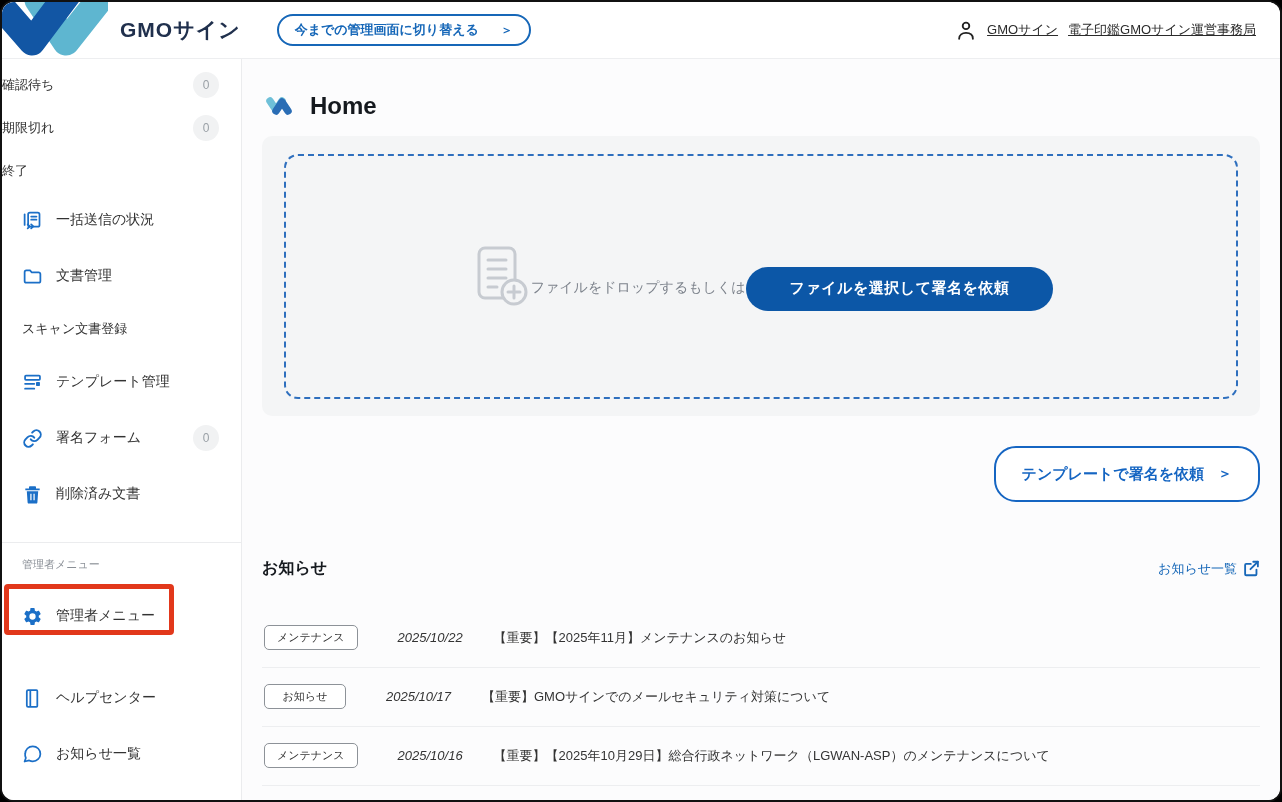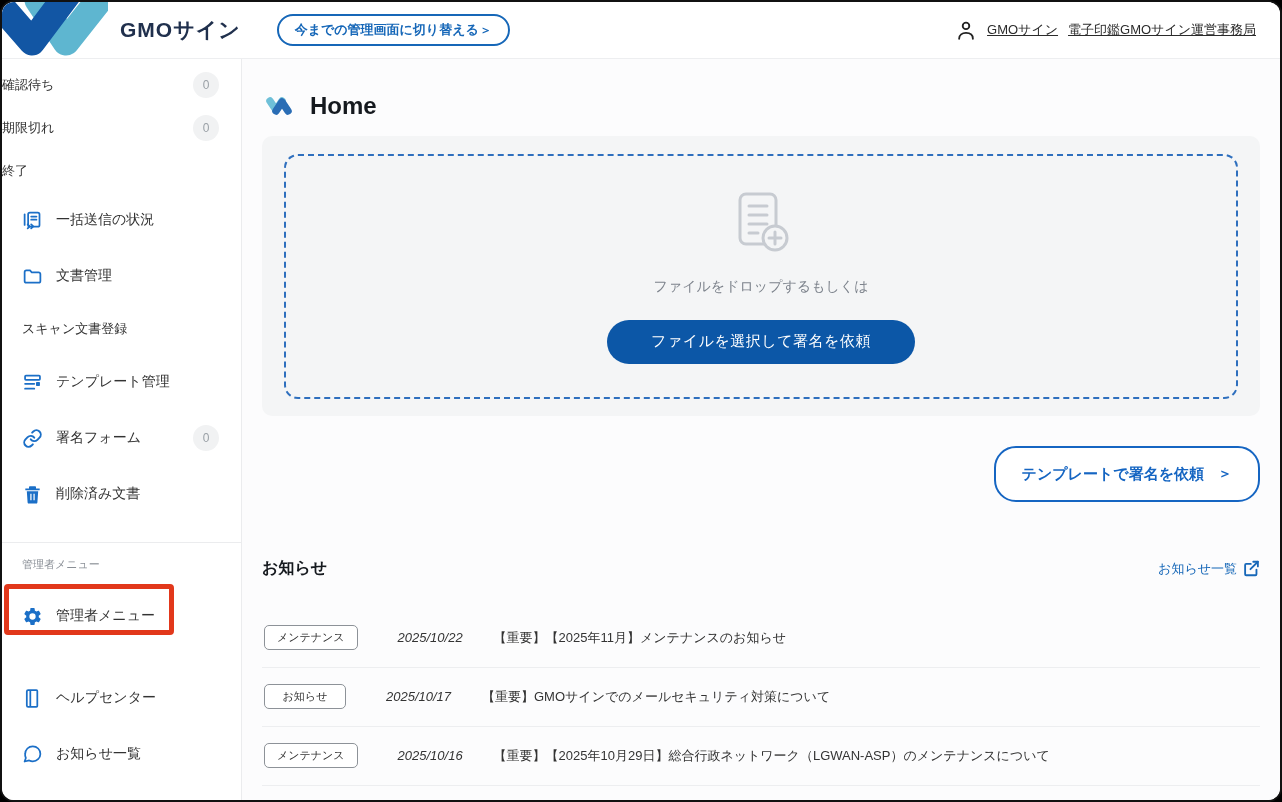--- a/index.html
+++ b/index.html
@@ -9,21 +9,21 @@
     border:2px solid #111; border-radius:14px; overflow:hidden;
   }
   
   .header {
     position:relative; height:57px; background:#fff;
     border-bottom:1px solid #EDEEF0; display:flex; align-items:center; z-index:3;
   }
   .logo-mark { position:absolute; left:0; top:0; width:106px; height:56px; }
   .logo-text { margin-left:118px; font-size:21px; font-weight:bold; color:#20304d; letter-spacing:1px; }
   .switch-btn {
-    margin-left:36px; display:flex; align-items:center; gap:1px;
+    margin-left:36px; display:flex; align-items:center; gap:22px;
     border:2px solid #1667B8; border-radius:16px; background:#fff;
     color:#1667B8; font-size:13px; font-weight:bold; padding:5px 16px; cursor:pointer;
   }
   .switch-btn .chev { font-size:12px; font-weight:bold; }
   .header-right { margin-left:auto; margin-right:24px; display:flex; align-items:center; gap:10px; }
   .header-right a { color:#2b2b2b; font-size:13px; text-decoration:underline; cursor:pointer; }
   .person-icon { width:22px; height:22px; color:#222; }
   
   .body-row { display:flex; height:745px; }
   .sidebar {
@@ -58,27 +58,27 @@
   
   .home-title-row { display:flex; align-items:center; gap:16px; margin-top:33px; padding-left:2px; }
   .home-mark { width:30px; height:24px; }
   .home-title { font-size:24px; font-weight:bold; color:#15191e; }
   .drop-panel {
     position:relative; margin-top:16px; height:280px; background:#F4F5F6; border-radius:10px;
   }
   .drop-dashed {
     position:absolute; left:22px; right:22px; top:18px; bottom:17px;
     border:2px dashed #2E6FBE; border-radius:14px;
-    display:flex; flex-direction:column; align-items:center; justify-content:center;
+    display:flex; flex-direction:row; align-items:center; justify-content:center;
   }
   .doc-plus-icon { width:62px; height:66px; color:#C7CBD1; }
   .drop-hint { margin-top:22px; font-size:14px; color:#7d838c; }
   .select-file-btn {
     margin-top:24px; height:44px; padding:0 44px; border:none; border-radius:22px;
-    background:#0C57A7; color:#fff; font-size:15px; font-weight:normal; cursor:pointer;
+    background:#0C57A7; color:#fff; font-size:15px; font-weight:bold; cursor:pointer;
     font-family:inherit; letter-spacing:.5px;
   }
   .template-row { display:flex; justify-content:flex-end; margin-top:30px; }
   .template-btn {
     height:56px; padding:0 26px; display:flex; align-items:center; gap:14px;
     border:2px solid #1565C2; border-radius:22px; background:#fff;
     color:#1565C2; font-size:15px; font-weight:bold; cursor:pointer; font-family:inherit;
   }
   .template-btn .chev { font-size:14px; }
   .notice-header { display:flex; align-items:center; justify-content:space-between; margin-top:56px; }

